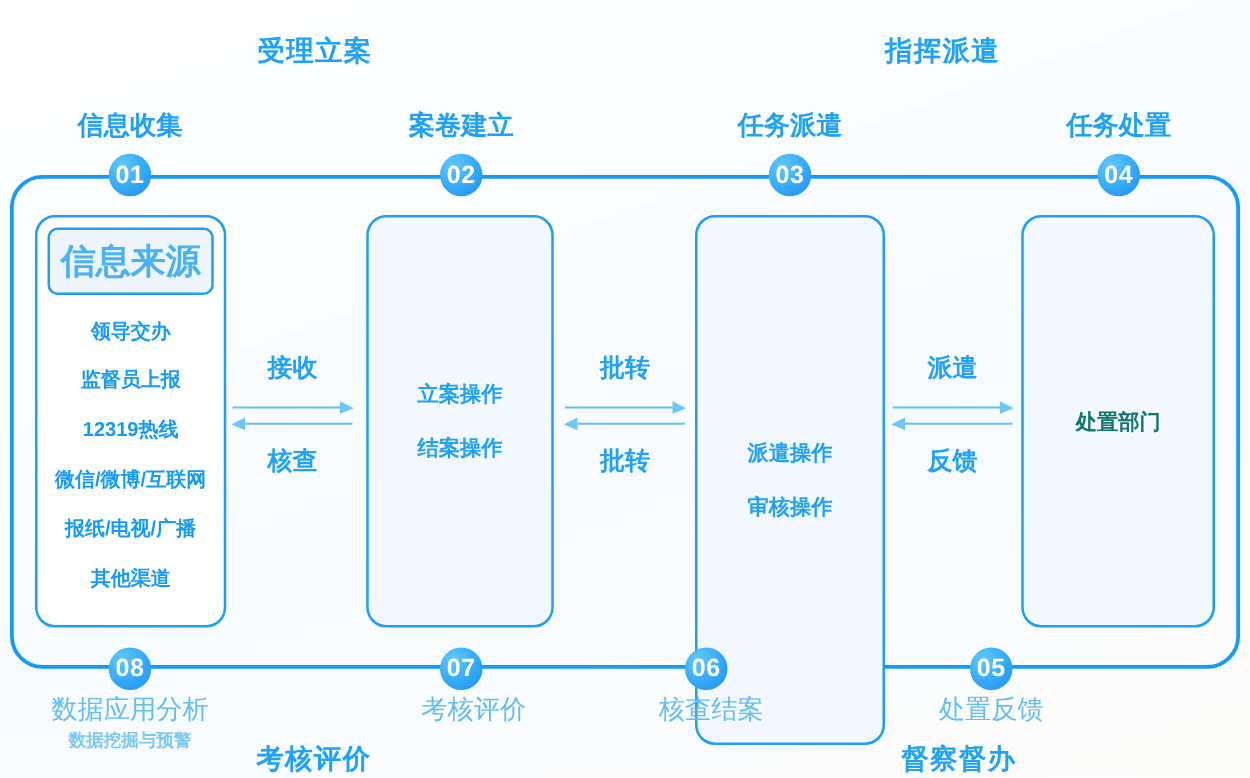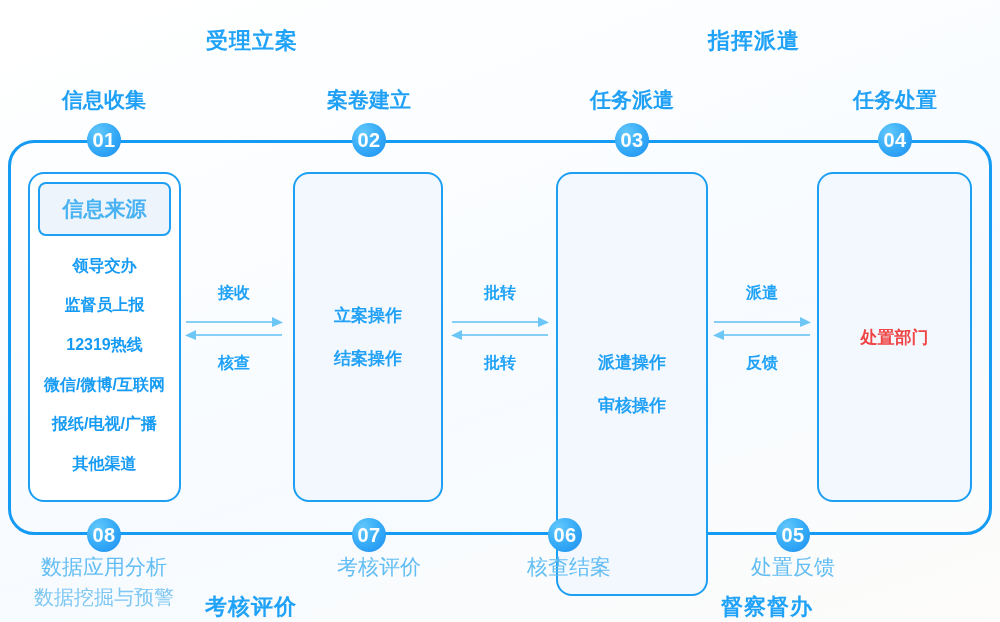--- a/index.html
+++ b/index.html
@@ -83,23 +83,24 @@
     position: absolute;
     font-size: 21px;
     color: #63bdf5;
     white-space: nowrap;
     transform: translateX(-50%);
     z-index: 5;
     text-align: center;
   }
   .step-sub {
     display: block;
-    font-size: 20px;
+    font-size: 14px;
     color: #7ec7f3;
     margin-top: 3px;
+    font-weight: bold;
   }
 
   
   .pbox {
     position: absolute;
     border: 2px solid #1d9ff4;
     border-radius: 16px;
     background: #f3f8fe;
     box-sizing: border-box;
     z-index: 4;
@@ -129,21 +130,21 @@
   }
   #source-header {
     width: 133px;
     height: 54px;
     border: 2px solid #1d9ff4;
     border-radius: 8px;
     background: #eef4fb;
     display: flex;
     align-items: center;
     justify-content: center;
-    font-size: 21px;
+    font-size: 28px;
     font-weight: bold;
     color: #49b2f3;
     box-sizing: border-box;
     margin-bottom: 6px;
   }
   #source-list {
     display: flex;
     flex-direction: column;
     align-items: center;
     justify-content: space-around;
@@ -156,32 +157,32 @@
     font-size: 16px;
     font-weight: bold;
     color: #169bf5;
     white-space: nowrap;
     line-height: 1;
   }
 
   #box-case     { left: 293px; top: 172px; width: 150px; height: 330px; }
   #box-dispatch { left: 556px; top: 172px; width: 152px; height: 424px; }
   #box-handle   { left: 817px; top: 172px; width: 155px; height: 330px; }
-  #box-handle .pbox-line { color: #ef4444; }
+  #box-handle .pbox-line { color: #0f766e; }
 
   
   .connector {
     position: absolute;
     width: 100px;
     z-index: 5;
     text-align: center;
     transform: translateX(-50%);
   }
   .conn-label {
-    font-size: 16px;
+    font-size: 20px;
     font-weight: bold;
     color: #1fa2f7;
     line-height: 1;
     white-space: nowrap;
   }
   .conn-arrows {
     margin: 12px 0;
   }
   .conn-arrows svg { display: block; }
 

